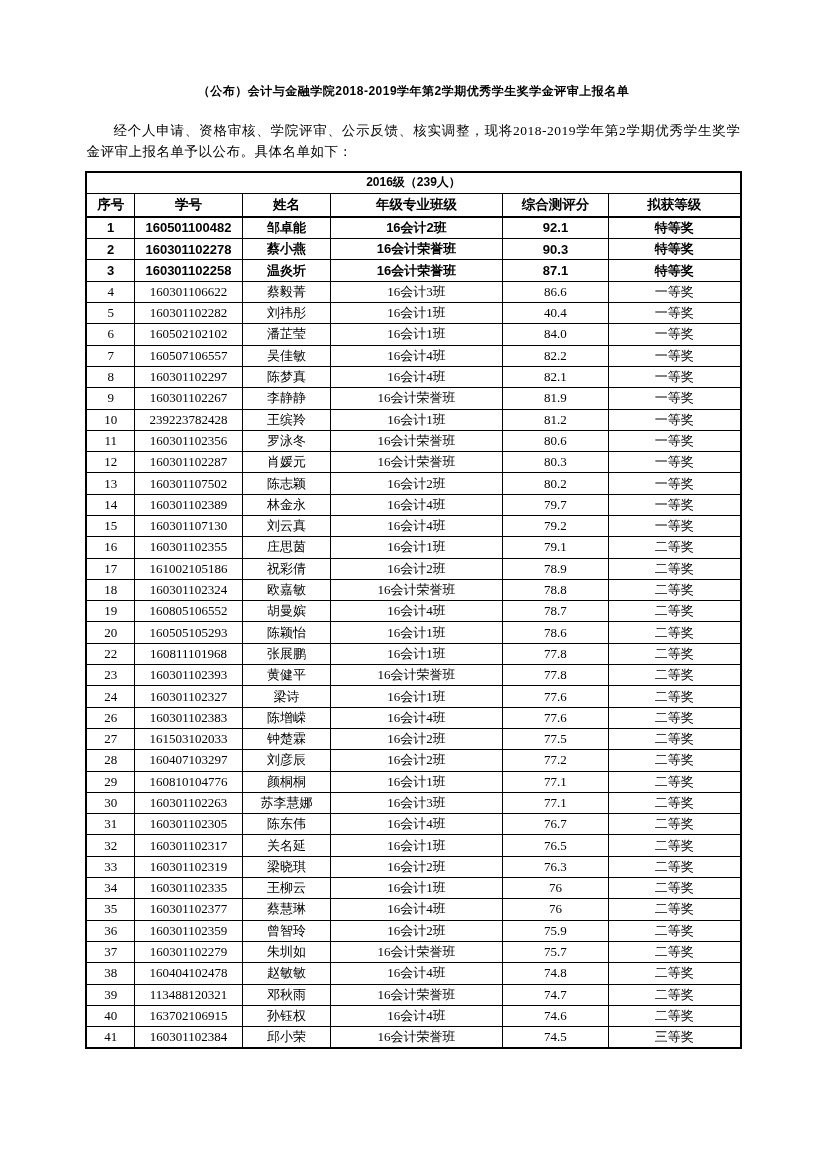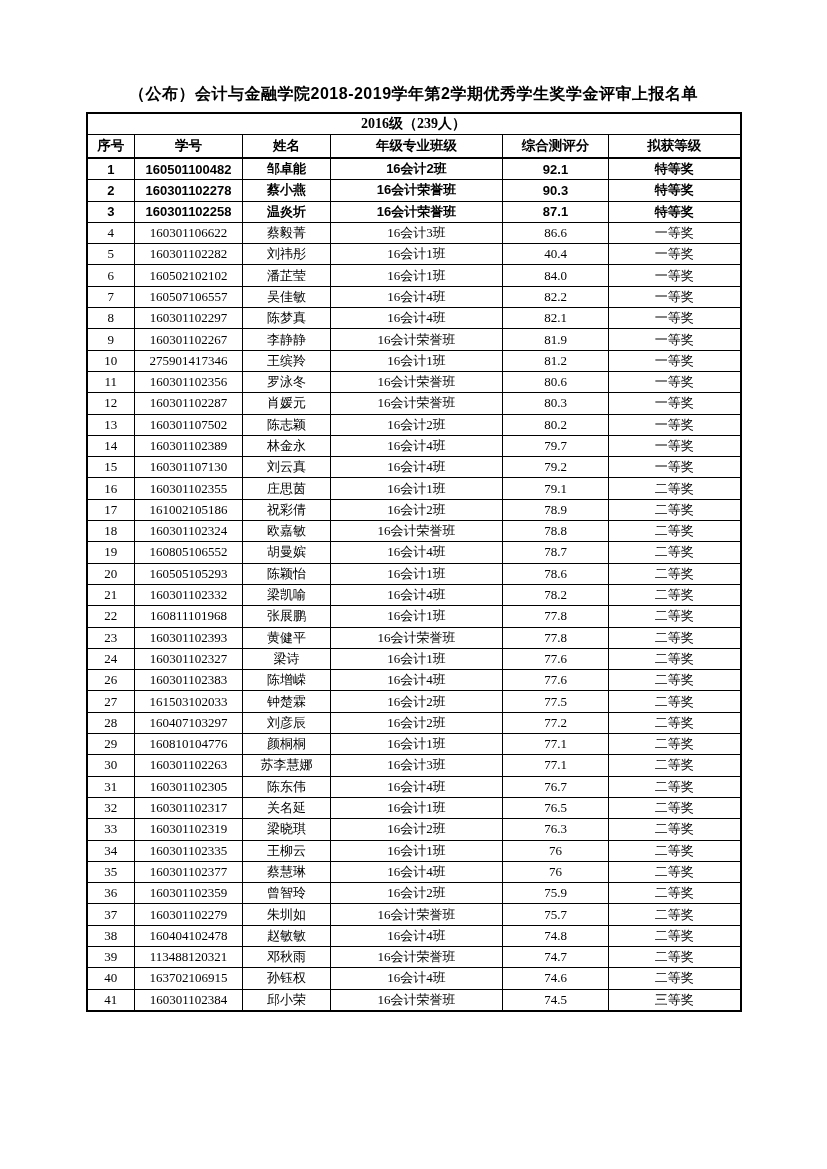--- a/index.html
+++ b/index.html
@@ -14,21 +14,21 @@
     box-sizing: border-box;
     padding-top: 84px;
     overflow: hidden;
   }
   .title {
     width: 660px;
     margin: 0 auto;
     text-align: center;
     font-family: "Liberation Sans", "DejaVu Sans", sans-serif;
     font-weight: bold;
-    font-size: 16px;
+    font-size: 12px;
     line-height: 1.25;
     letter-spacing: 0.5px;
   }
   .intro {
     width: 654px;
     margin: 22px auto 0 auto;
     font-size: 13.5px;
     line-height: 1.55;
     text-align: justify;
     text-indent: 2em;
@@ -43,23 +43,23 @@
   }
   table.roster th, table.roster td {
     border: 1px solid #000;
     text-align: center;
     vertical-align: middle;
     padding: 0 2px;
     overflow: hidden;
     white-space: nowrap;
   }
   tr.group-header td {
-    font-family: Liberation Serif, serif;
+    font-family: Liberation Sans, sans-serif;
     font-weight: bold;
-    font-size: 14px;
+    font-size: 12px;
     height: 20px;
   }
   tr.col-header th {
     font-family: Liberation Serif, serif;
     font-weight: bold;
     font-size: 13.5px;
     height: 22px;
     border-bottom: 2px solid #000;
   }
   tbody.data tr td {
@@ -72,20 +72,21 @@
     font-family: "Liberation Sans", "DejaVu Sans", sans-serif;
     font-size: 13px;
   }
 </style>
 </head>
 <body>
 
 <div class="page">
   <div class="title">（公布）会计与金融学院2018-2019学年第2学期优秀学生奖学金评审上报名单</div>
 
+  <p class="intro">经个人申请、资格审核、学院评审、公示反馈、核实调整，现将2018-2019学年第2学期优秀学生奖学金评审上报名单予以公布。具体名单如下：</p>
 
   <table class="roster">
     <colgroup>
       <col style="width:48px">
       <col style="width:108px">
       <col style="width:88px">
       <col style="width:172px">
       <col style="width:106px">
       <col style="width:132px">
     </colgroup>
@@ -172,21 +173,21 @@
         <tr>
           <td>9</td>
           <td>160301102267</td>
           <td>李静静</td>
           <td>16会计荣誉班</td>
           <td>81.9</td>
           <td>一等奖</td>
         </tr>
         <tr>
           <td>10</td>
-          <td>275901417346</td>
+          <td>239223782428</td>
           <td>王缤羚</td>
           <td>16会计1班</td>
           <td>81.2</td>
           <td>一等奖</td>
         </tr>
         <tr>
           <td>11</td>
           <td>160301102356</td>
           <td>罗泳冬</td>
           <td>16会计荣誉班</td>
@@ -256,28 +257,20 @@
           <td>16会计4班</td>
           <td>78.7</td>
           <td>二等奖</td>
         </tr>
         <tr>
           <td>20</td>
           <td>160505105293</td>
           <td>陈颖怡</td>
           <td>16会计1班</td>
           <td>78.6</td>
-          <td>二等奖</td>
-        </tr>
-        <tr>
-          <td>21</td>
-          <td>160301102332</td>
-          <td>梁凯喻</td>
-          <td>16会计4班</td>
-          <td>78.2</td>
           <td>二等奖</td>
         </tr>
         <tr>
           <td>22</td>
           <td>160811101968</td>
           <td>张展鹏</td>
           <td>16会计1班</td>
           <td>77.8</td>
           <td>二等奖</td>
         </tr>

